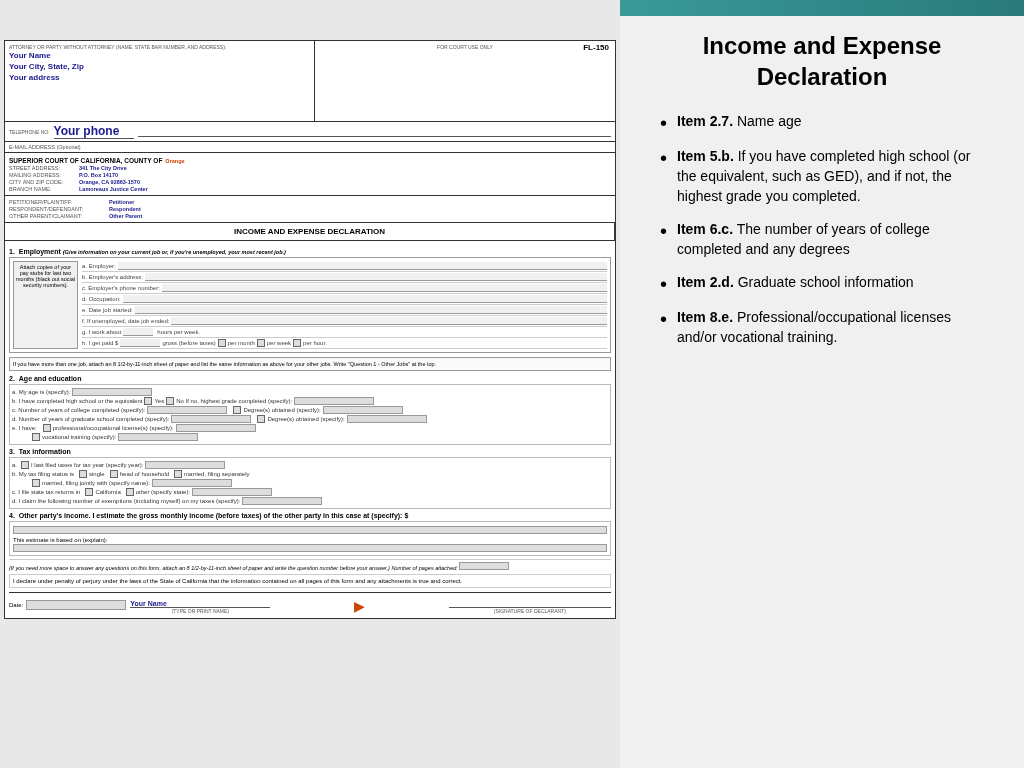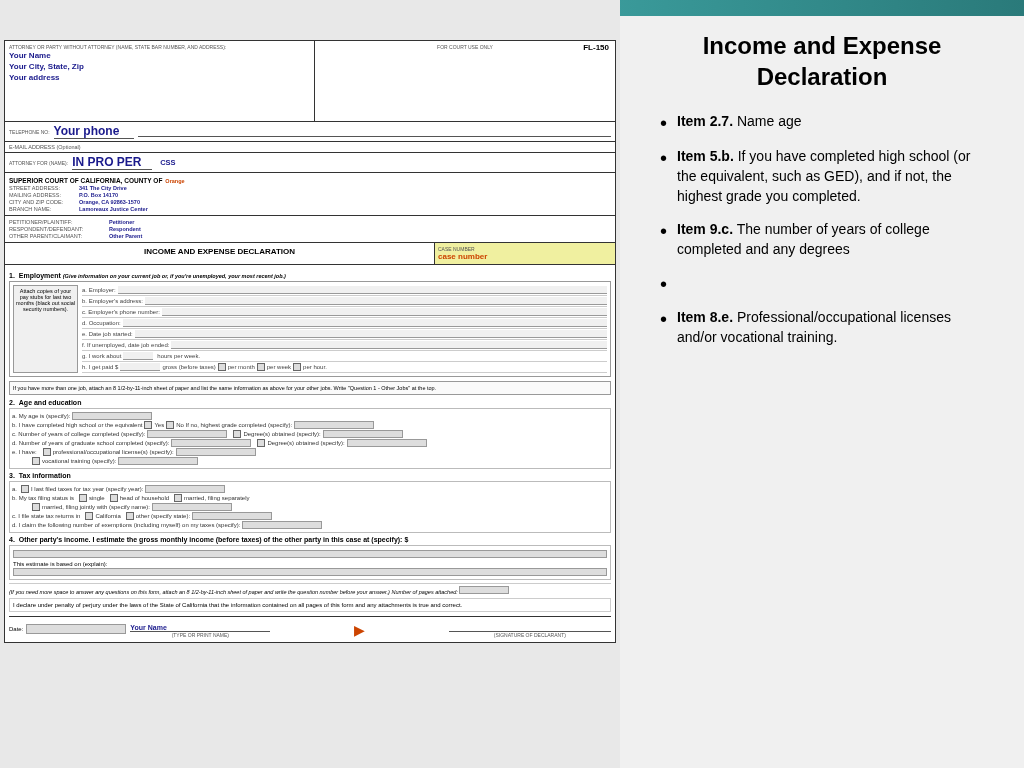--- a/index.html
+++ b/index.html
@@ -475,25 +475,20 @@
     <div class="contact-row">
       <span class="field-label">TELEPHONE NO:</span>
       <span class="field-value">Your phone</span>
       <span class="field-line"></span>
     </div>
 
     <div class="email-row">
       <span>E-MAIL ADDRESS (Optional)</span>
     </div>
 
-    <div class="attorney-for-row">
-      <span class="field-label">ATTORNEY FOR (Name):</span>
-      <span class="field-value" style="color:#1a1a8c;font-weight:bold;">IN PRO PER</span>
-      <span style="color:#1a1a8c;font-weight:bold;font-size:7.5px;margin-left:4px;">CSS</span>
-    </div>
 
     <div class="court-section">
       <div class="court-row">
         <span class="court-title">SUPERIOR COURT OF CALIFORNIA, COUNTY OF</span>
         <span style="margin-left:3px;" class="court-orange">Orange</span>
       </div>
       <div class="court-row">
         <span class="court-row-label">STREET ADDRESS:</span>
         <span class="court-blue">341 The City Drive</span>
       </div>
@@ -521,24 +516,20 @@
         <span class="court-blue">Respondent</span>
       </div>
       <div class="party-row">
         <span class="party-label">OTHER PARENT/CLAIMANT:</span>
         <span class="court-blue">Other Parent</span>
       </div>
     </div>
 
     <div class="title-bar">
       <div class="form-title-box">INCOME AND EXPENSE DECLARATION</div>
-      <div class="case-number-box">
-        <div class="case-number-label">CASE NUMBER</div>
-        <div class="case-number-value">case number</div>
-      </div>
     </div>
 
     <div class="form-body">
 
       <div class="section-header">
         <span>1.</span>
         <span style="margin-left:2px;">Employment</span>
         <span class="section-note">(Give information on your current job or, if you're unemployed, your most recent job.)</span>
       </div>
 
@@ -731,24 +722,25 @@
       <li>
         <span class="bullet-dot">•</span>
         <span><strong>Item 2.7.</strong><span> Name age</span></span>
       </li>
       <li>
         <span class="bullet-dot">•</span>
         <span><strong>Item 5.b.</strong><span> If you have completed high school (or the equivalent, such as GED), and if not, the highest grade you completed.</span></span>
       </li>
       <li>
         <span class="bullet-dot">•</span>
-        <span><strong>Item 9.c.</strong><span> The number of years of college completed and any degrees</span></span>
+        <span><strong>Item 6.c.</strong><span> The number of years of college completed and any degrees</span></span>
       </li>
       <li>
         <span class="bullet-dot">•</span>
+        <span><strong>Item 2.d.</strong><span> Graduate school information</span></span>
       </li>
       <li>
         <span class="bullet-dot">•</span>
         <span><strong>Item 8.e.</strong><span>
 Professional/occupational  licenses and/or vocational training.</span></span>
       </li>
     </ul>
   </div>
 </div>
 

